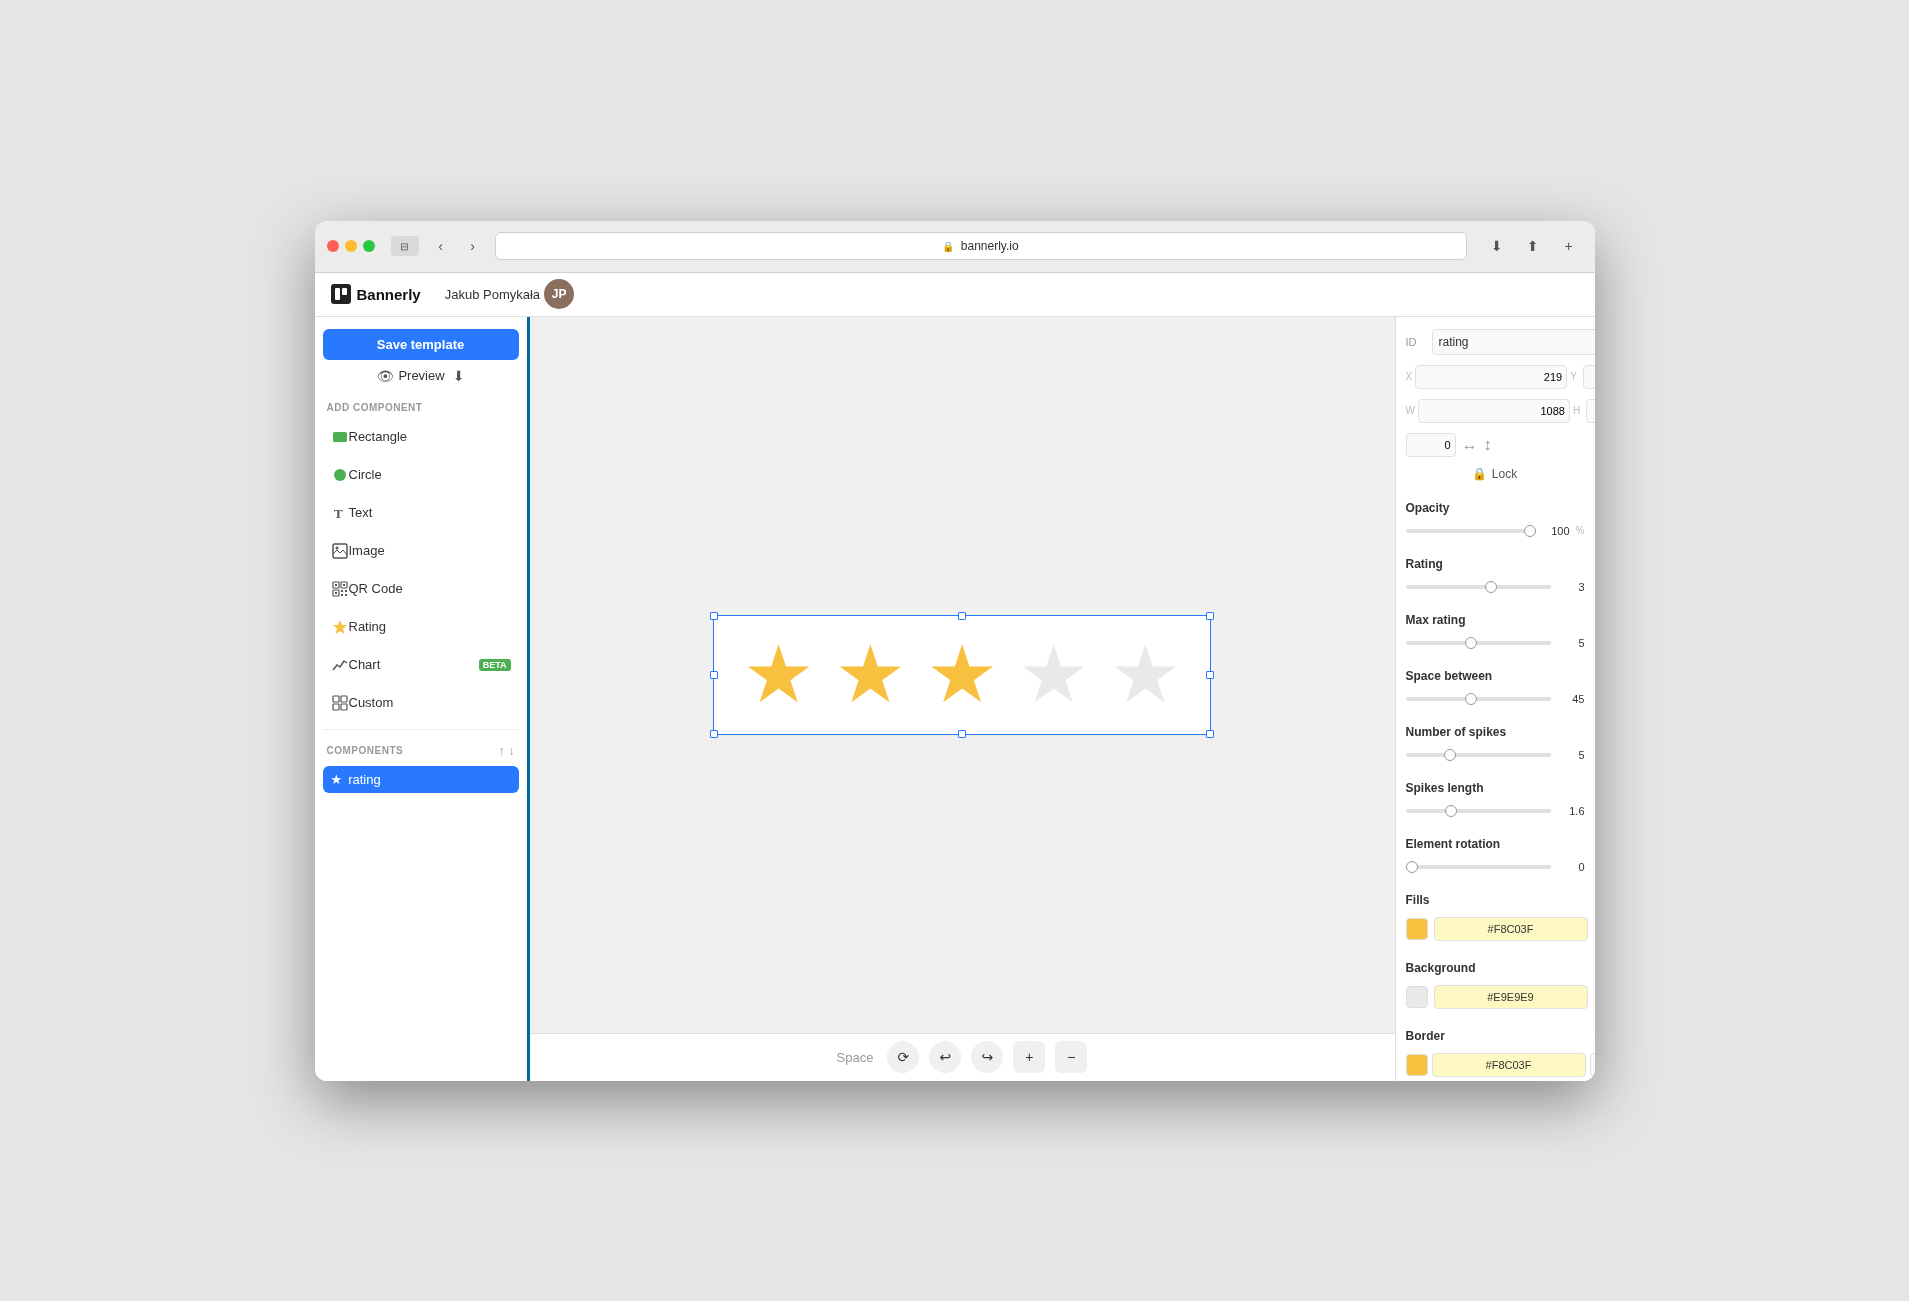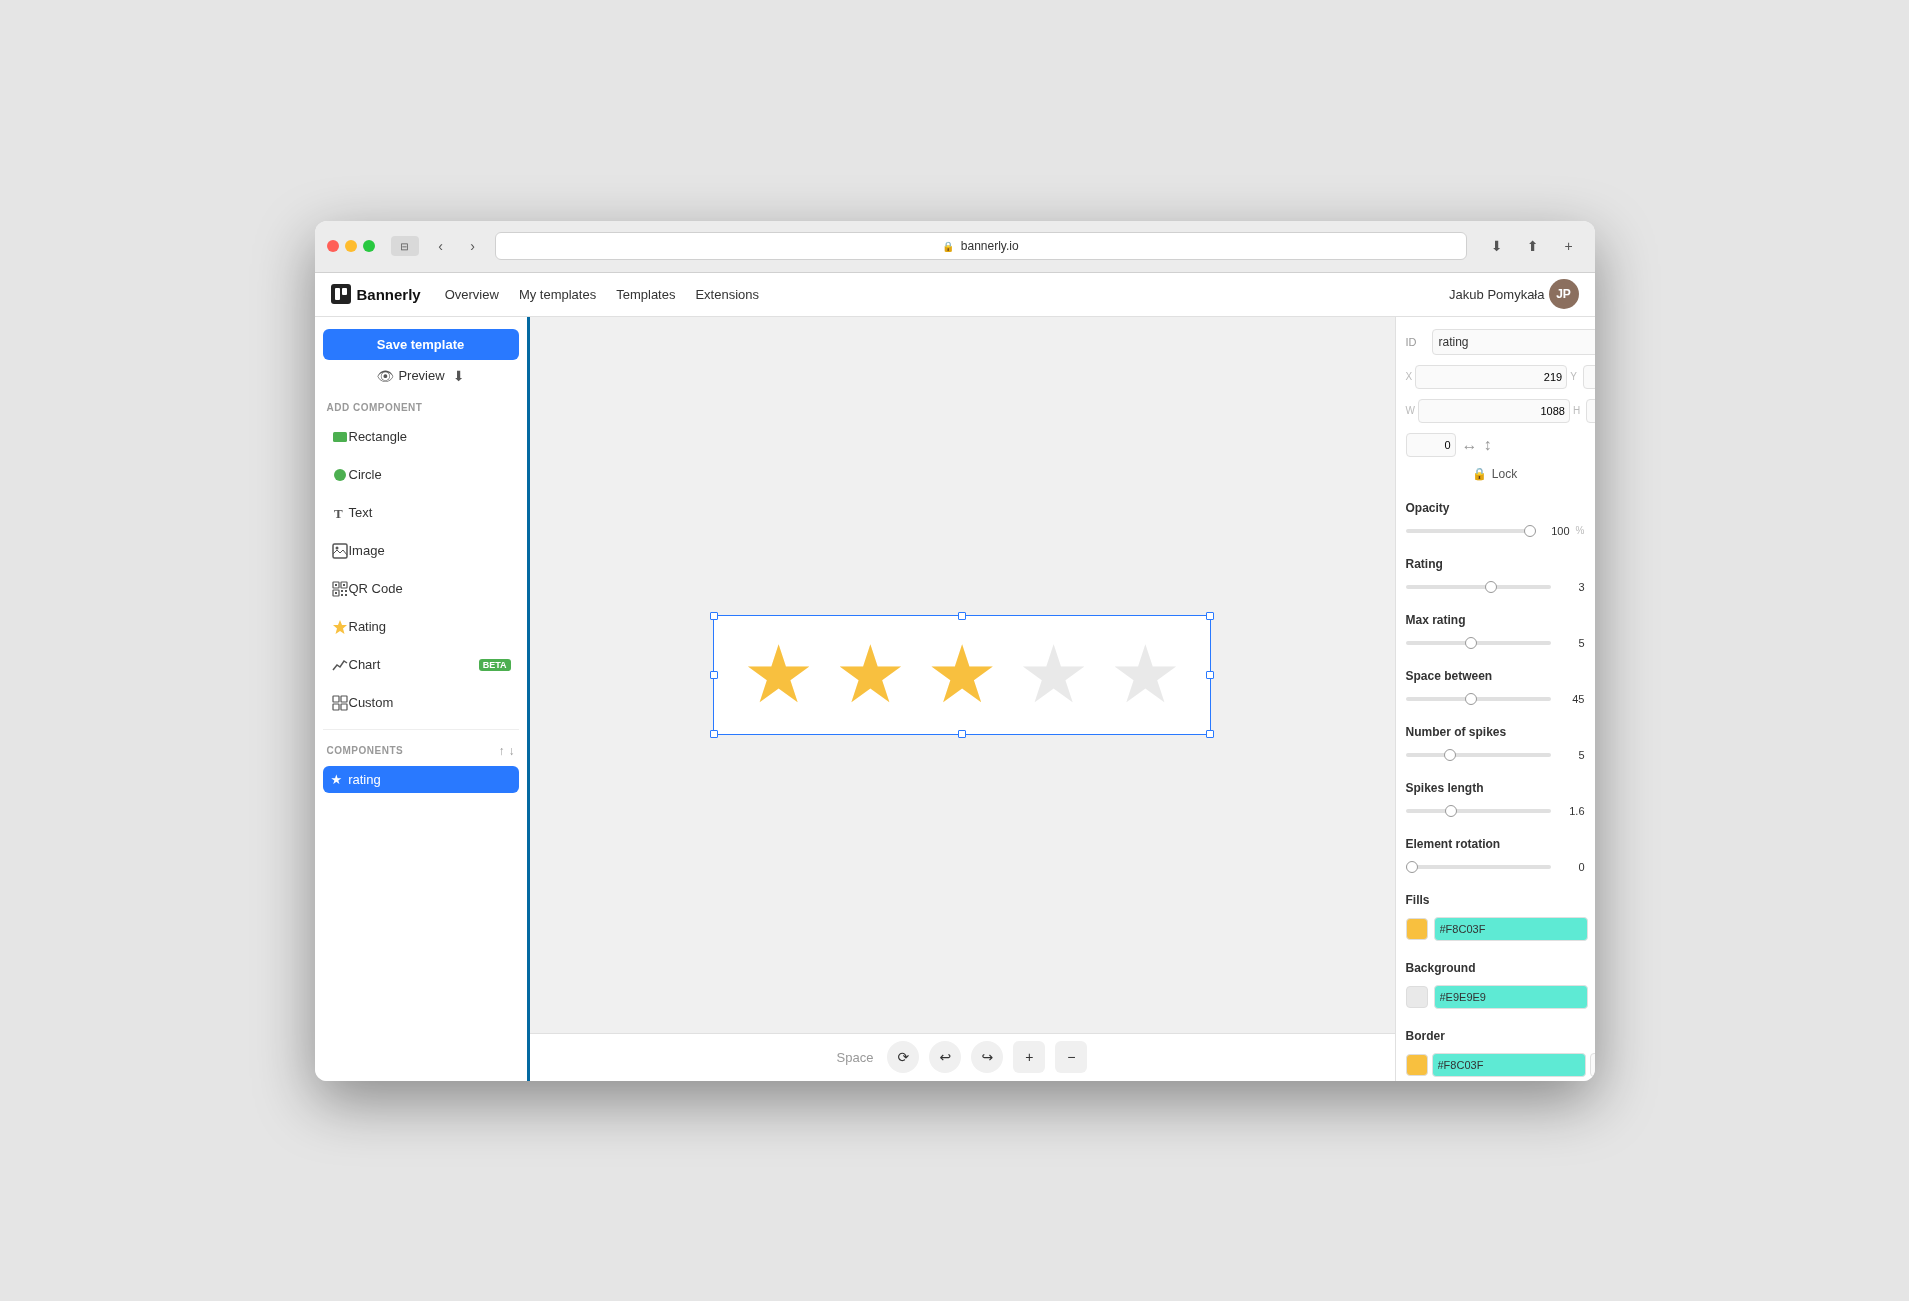--- a/index.html
+++ b/index.html
@@ -538,22 +538,23 @@
       flex-shrink: 0;
       cursor: pointer;
     }
     .color-input {
       flex: 1;
       height: 24px;
       border: 1px solid #e0e0e0;
       border-radius: 4px;
       font-size: 11px;
       padding: 0 5px;
-      background: #5eead4;
-      color: #333;
+      background: #fef9c3;
+      color: #333;
+      text-align: center;
     }
     .border-row {
       display: flex;
       align-items: center;
       gap: 4px;
       margin-bottom: 6px;
     }
     .border-input-num {
       width: 30px;
       height: 24px;
@@ -595,26 +596,20 @@
   <div class="menubar">
     <div class="brand">
       <div class="brand-logo">
         <svg viewBox="0 0 14 14" fill="none" xmlns="http://www.w3.org/2000/svg">
           <rect x="1" y="1" width="5" height="12" rx="1" fill="white"></rect>
           <rect x="8" y="1" width="5" height="7" rx="1" fill="white"></rect>
         </svg>
       </div>
       <span class="brand-name">Bannerly</span>
     </div>
-    <div class="menu-items">
-      <span class="menu-item">Overview</span>
-      <span class="menu-item">My templates</span>
-      <span class="menu-item">Templates</span>
-      <span class="menu-item">Extensions</span>
-    </div>
     <div class="user-section">
       <span class="user-name">Jakub Pomykała</span>
       <div class="avatar">JP</div>
     </div>
   </div>
 
   <div class="main-layout">
 
     <div class="left-panel">
       <button class="save-btn">Save template</button>

